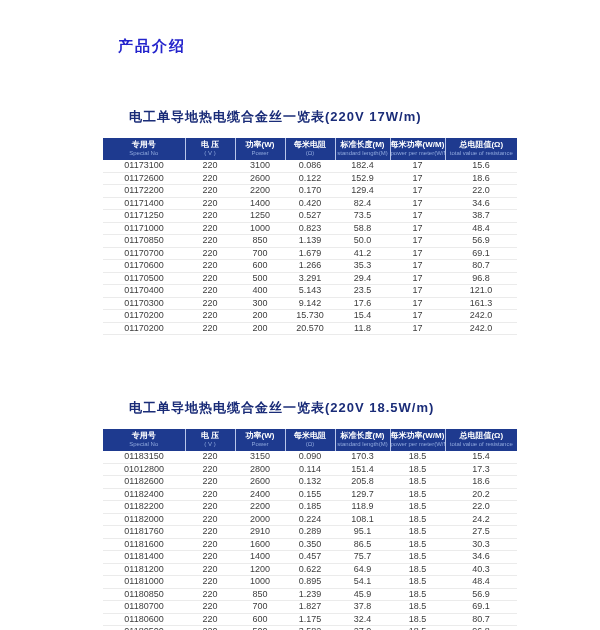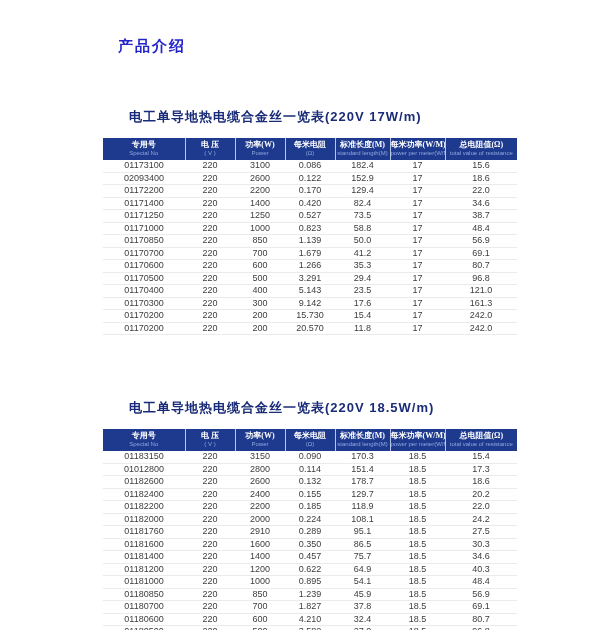--- a/index.html
+++ b/index.html
@@ -35,21 +35,21 @@
   thead th{
     background:var(--header-bg);
     padding:2px 0 3px 0;
     vertical-align:middle;
     border-left:1px solid var(--header-sep);
     overflow:hidden;
   }
   thead th:first-child{border-left:none;}
   .th-zh{
     display:block;font-size:8px;font-weight:bold;color:var(--header-zh);
-    line-height:10px;white-space:nowrap;text-align:center;font-family:Liberation Serif, serif;
+    line-height:10px;white-space:nowrap;text-align:center;
   }
   .th-en{
     display:block;font-size:6px;font-weight:normal;color:var(--header-en);
     line-height:7px;white-space:nowrap;text-align:center;
   }
   tbody td{
     font-size:9px;color:var(--cell-text);text-align:center;
     padding:1px 0;line-height:9.5px;
     border-bottom:1px solid var(--row-border);
     white-space:nowrap;overflow:hidden;
@@ -110,21 +110,21 @@
           <tr>
             <td>01173100</td>
             <td>220</td>
             <td>3100</td>
             <td>0.086</td>
             <td>182.4</td>
             <td>17</td>
             <td>15.6</td>
           </tr>
           <tr>
-            <td>02093400</td>
+            <td>01172600</td>
             <td>220</td>
             <td>2600</td>
             <td>0.122</td>
             <td>152.9</td>
             <td>17</td>
             <td>18.6</td>
           </tr>
           <tr>
             <td>01172200</td>
             <td>220</td>
@@ -298,21 +298,21 @@
             <td>0.114</td>
             <td>151.4</td>
             <td>18.5</td>
             <td>17.3</td>
           </tr>
           <tr>
             <td>01182600</td>
             <td>220</td>
             <td>2600</td>
             <td>0.132</td>
-            <td>178.7</td>
+            <td>205.8</td>
             <td>18.5</td>
             <td>18.6</td>
           </tr>
           <tr>
             <td>01182400</td>
             <td>220</td>
             <td>2400</td>
             <td>0.155</td>
             <td>129.7</td>
             <td>18.5</td>
@@ -396,21 +396,21 @@
             <td>700</td>
             <td>1.827</td>
             <td>37.8</td>
             <td>18.5</td>
             <td>69.1</td>
           </tr>
           <tr>
             <td>01180600</td>
             <td>220</td>
             <td>600</td>
-            <td>4.210</td>
+            <td>1.175</td>
             <td>32.4</td>
             <td>18.5</td>
             <td>80.7</td>
           </tr>
           <tr>
             <td>01180500</td>
             <td>220</td>
             <td>500</td>
             <td>3.582</td>
             <td>27.0</td>

